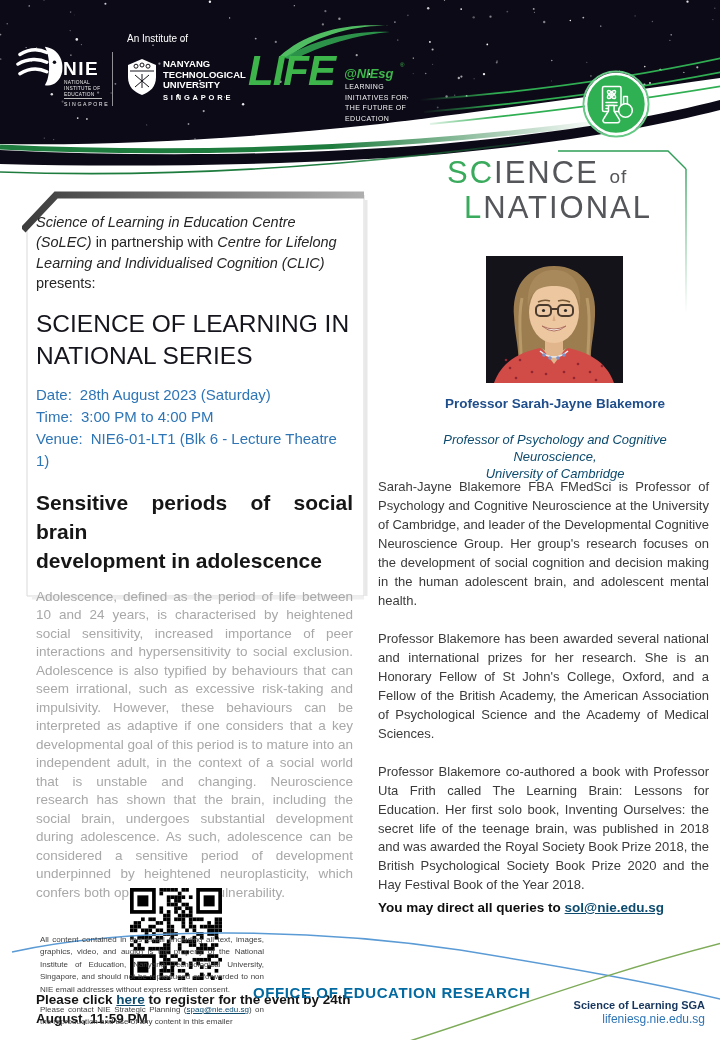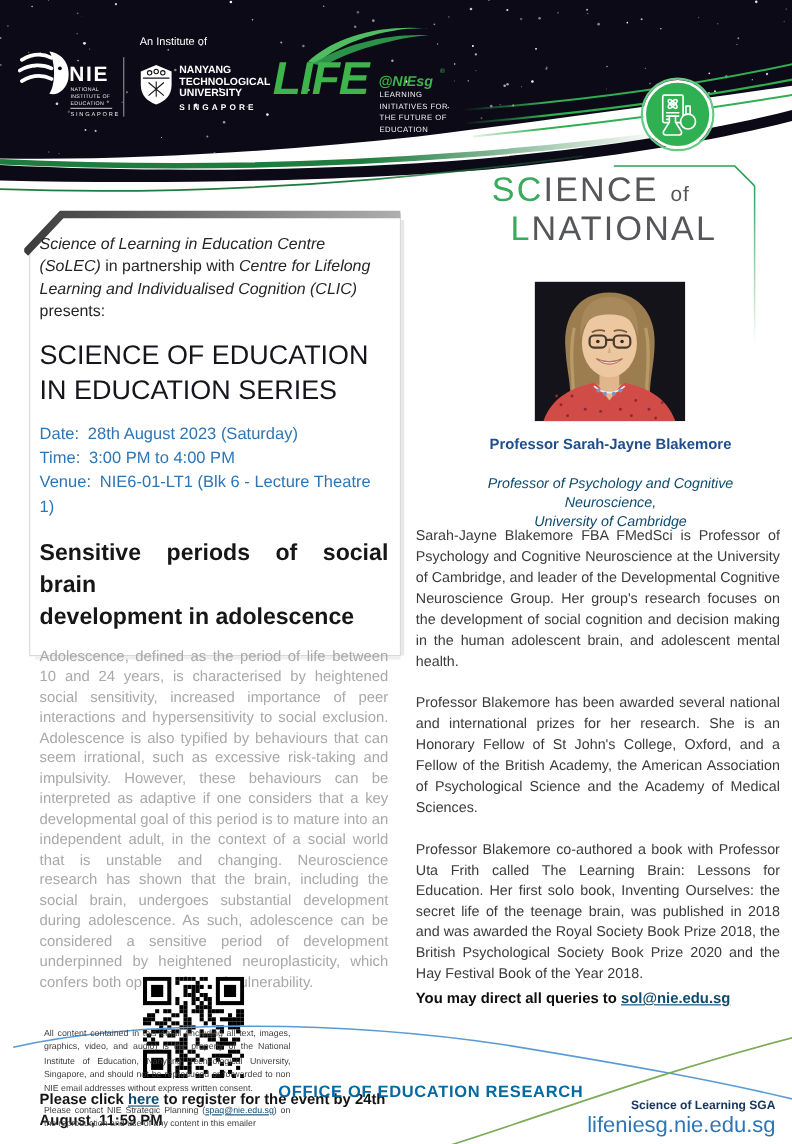--- a/index.html
+++ b/index.html
@@ -55,21 +55,21 @@
   .abstract{margin:12px 0 0 0;font-size:13.5px;line-height:1.37;color:#a8a8a8;text-align:justify;}
   .qr-svg{display:block;margin:-14px 0 0 94px;width:92px;height:92px;}
   .register{margin:11px 0 0 0;font-size:13.5px;font-weight:bold;color:#141414;line-height:1.4;}
   
   .curves-svg{left:0;top:912px;width:720px;height:130px;}
   .fineprint{left:40px;top:934px;width:224px;font-size:8px;line-height:1.55;color:#3f3f3f;text-align:justify;}
   .fineprint p{margin:0 0 8px 0;}
   .office{left:253px;top:984px;font-size:15px;font-weight:bold;letter-spacing:.6px;color:#0369a1;}
   .sga-block{left:455px;top:999px;width:250px;text-align:right;}
   .sga{font-size:11px;font-weight:bold;color:#17365d;}
-  .site{font-size:20px;color:#2e75b6;margin-top:1px;}
+  .site{font-size:12px;color:#2e75b6;margin-top:1px;}
 </style>
 </head>
 <body>
 
 <div class="page">
 
   <svg class="abs banner-svg" viewBox="0 0 720 180">
     <defs>
       <clipPath id="skyclip">
           <path d="M0,0 H720 V78 C600,95 480,112 380,124 C250,138 120,146 0,144 Z"></path>
@@ -374,21 +374,21 @@
     </defs>
     <path d="M34,5 L342,5 L342,406 L5,406 L5,34 Z" fill="#fff" stroke="#d9d9d9" stroke-width="1"></path>
     <path d="M344,10 L344,406" stroke="#e8e8e8" stroke-width="3"></path>
     <path d="M10,408 L342,408" stroke="#efefef" stroke-width="3"></path>
     <path d="M1,40 L34,5 L342,5" stroke="url(#foldgrad)" stroke-width="7" fill="none"></path>
   </svg>
 
   <div class="abs left-col">
     <p class="intro"><span class="it">Science of Learning in Education Centre (SoLEC)</span><span> in partnership with </span><span class="it">Centre for Lifelong Learning and Individualised Cognition (CLIC)</span><span> presents:</span></p>
 
-    <h1 class="series">SCIENCE OF EDUCATION IN EDUCATION SERIES</h1>
+    <h1 class="series">SCIENCE OF LEARNING IN NATIONAL SERIES</h1>
 
     <div class="schedule">
       <div><span class="sch-label">Date:</span><span>28th August 2023 (Saturday)</span></div>
       <div><span class="sch-label">Time:</span><span>3:00 PM to 4:00 PM</span></div>
       <div><span class="sch-label">Venue:</span><span>NIE6-01-LT1 (Blk 6 - Lecture Theatre 1)</span></div>
     </div>
 
     <div class="talk">
       <span class="tline just">Sensitive periods of social brain</span>
       <span class="tline">development in adolescence</span>

